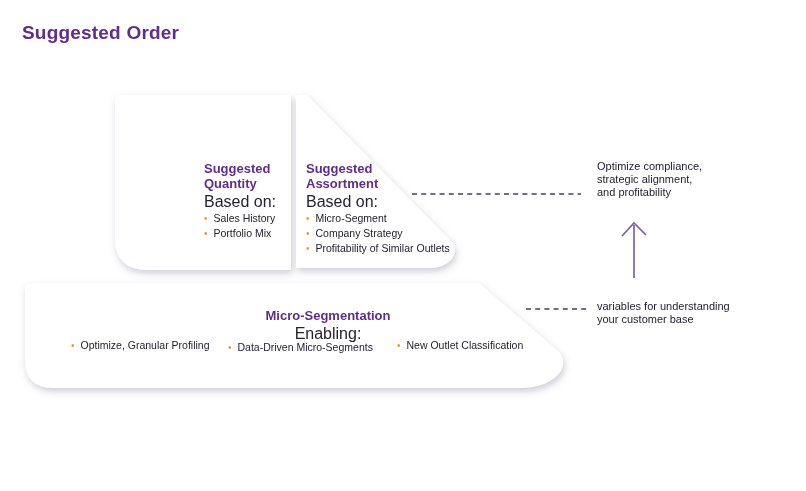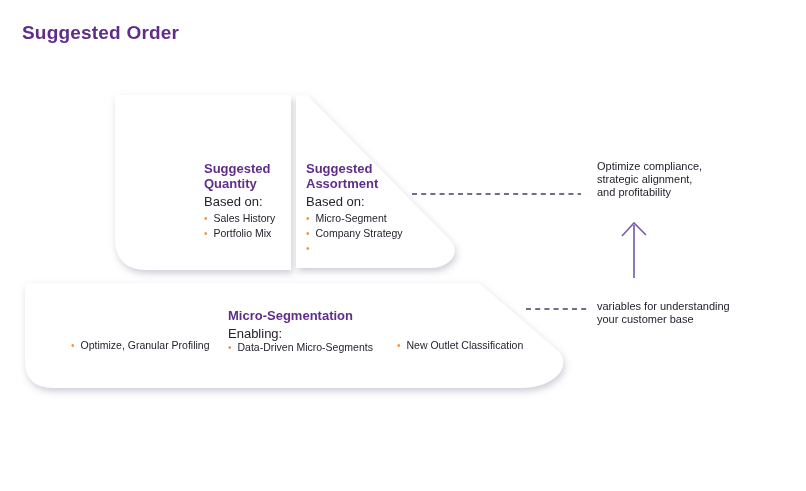--- a/index.html
+++ b/index.html
@@ -4,21 +4,21 @@
 <style>
   html,body{margin:0;padding:0;background:#ffffff;}
   .canvas{position:relative;width:806px;height:491px;background:#ffffff;
           font-family:"Liberation Sans",sans-serif;overflow:hidden;}
   .page-title{position:absolute;left:22px;top:22px;font-size:19px;font-weight:bold;
               color:#602d89;letter-spacing:.2px;}
   .shapes{position:absolute;left:0;top:0;}
   .card-text{position:absolute;}
   .card-head{font-size:13px;font-weight:bold;color:#602d89;line-height:15px;width:100px;}
   .card-head.wide{width:200px;}
-  .lead{font-size:13px;color:#262230;line-height:13px;margin-top:4px;}
+  .lead{font-size:16px;color:#262230;line-height:13px;margin-top:4px;}
   ul.blist{list-style:none;margin:3px 0 0 0;padding:0;}
   ul.blist li{font-size:10.5px;color:#262230;line-height:15px;display:flex;align-items:baseline;white-space:nowrap;}
   .dot{color:#e8983c;font-size:10px;margin-right:6px;flex:none;}
   .hbullet{position:absolute;display:flex;align-items:baseline;font-size:10.5px;
            color:#262230;white-space:nowrap;}
   .note{position:absolute;font-size:11px;color:#262230;line-height:13px;}
 </style>
 </head>
 <body>
 
@@ -65,25 +65,26 @@
       <li>
           <span class="dot">•</span>
           <span>Micro-Segment</span>
         </li>
       <li>
           <span class="dot">•</span>
           <span>Company Strategy</span>
         </li>
       <li>
           <span class="dot">•</span>
+          <span>Profitability of Similar Outlets</span>
         </li>
     </ul>
   </div>
 
-  <div class="card-text" style="left:228px;top:308px;width:200px;">
+  <div class="card-text" style="left:228px;top:308px;width:200px;text-align:center;">
     <div class="card-head wide">Micro-Segmentation</div>
     <div class="lead">Enabling:</div>
   </div>
   <div class="hbullet" style="left:71px;top:339px;">
     <span class="dot">•</span>
     <span>Optimize, Granular Profiling</span>
   </div>
   <div class="hbullet" style="left:228px;top:341px;">
     <span class="dot">•</span>
     <span>Data-Driven Micro-Segments</span>

